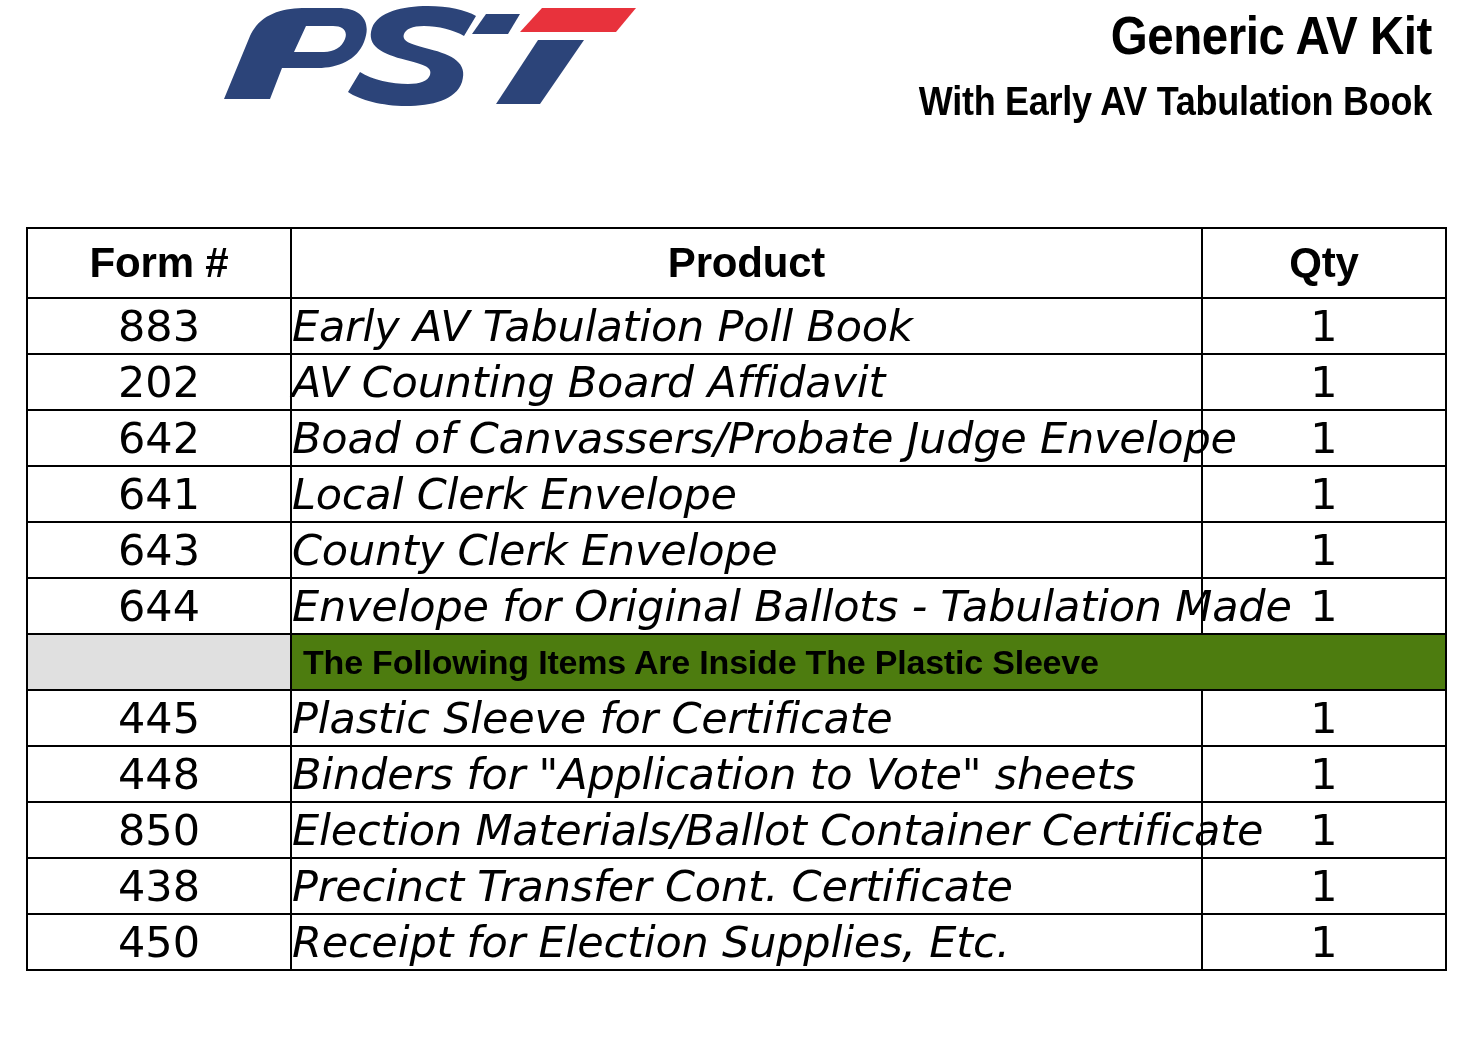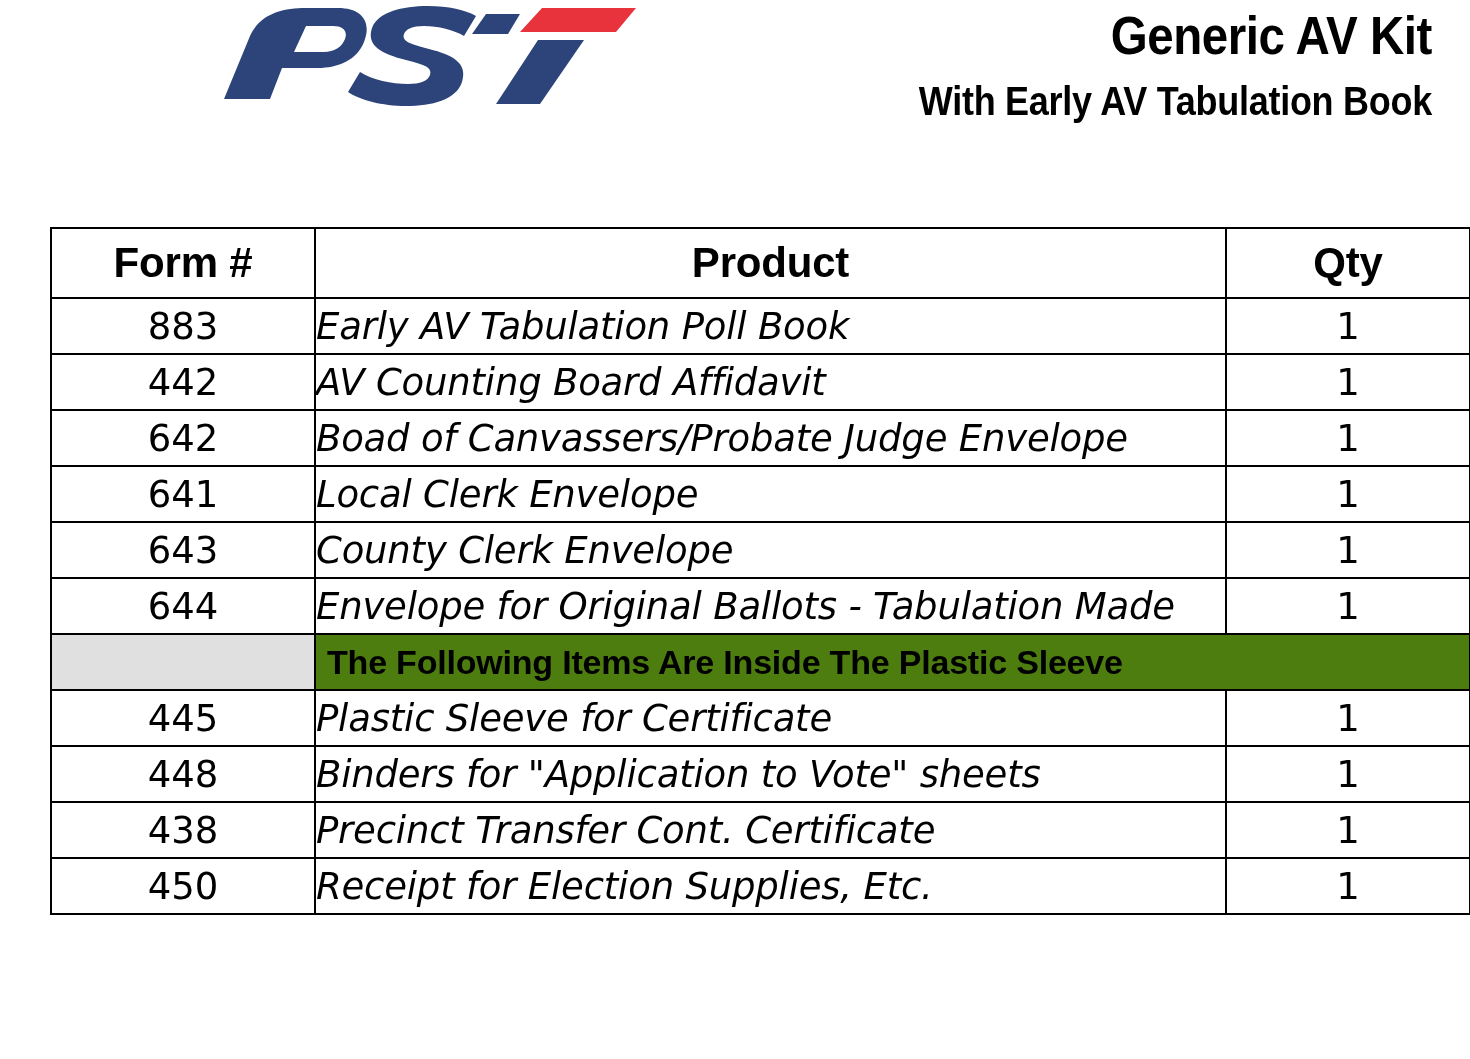--- a/index.html
+++ b/index.html
@@ -92,21 +92,20 @@
     color: #000;
     margin-top: 8px;
   }
 
   
   .table-wrap {
     position: absolute;
     left: 26px;
     top: 227px;
     width: 1419px;
-    margin-left: 24px;
   }
 
   table.kit-table {
     border-collapse: collapse;
     table-layout: fixed;
     width: 1419px;
     background: #fff;
   }
   table.kit-table col.c-form { width: 264px; }
   table.kit-table col.c-prod { width: 911px; }
@@ -126,21 +125,21 @@
     font-weight: bold;
     font-size: 42px;
     text-align: center;
     letter-spacing: -0.2px;
     color: #000;
   }
 
   tbody td {
     height: 54px;
     font-family: "DejaVu Sans", sans-serif;
-    font-size: 37px;
+    font-size: 43px;
     color: #000;
   }
   td.form-cell {
     text-align: center;
     padding-left: 34px;
     white-space: nowrap;
   }
   td.prod-cell {
     text-align: left;
     padding-left: 11px;
@@ -218,21 +217,21 @@
           <th>Qty</th>
         </tr>
       </thead>
       <tbody id="table-body">
           <tr class="item-row">
             <td class="form-cell">883</td>
             <td class="prod-cell">Early AV Tabulation Poll Book</td>
             <td class="qty-cell">1</td>
           </tr>
           <tr class="item-row">
-            <td class="form-cell">442</td>
+            <td class="form-cell">202</td>
             <td class="prod-cell">AV Counting Board Affidavit</td>
             <td class="qty-cell">1</td>
           </tr>
           <tr class="item-row">
             <td class="form-cell">642</td>
             <td class="prod-cell">Boad of Canvassers/Probate Judge Envelope</td>
             <td class="qty-cell">1</td>
           </tr>
           <tr class="item-row">
             <td class="form-cell">641</td>
@@ -257,20 +256,25 @@
             <td class="form-cell">445</td>
             <td class="prod-cell">Plastic Sleeve for Certificate</td>
             <td class="qty-cell">1</td>
           </tr>
           <tr class="item-row">
             <td class="form-cell">448</td>
             <td class="prod-cell">Binders for "Application to Vote" sheets</td>
             <td class="qty-cell">1</td>
           </tr>
           <tr class="item-row">
+            <td class="form-cell">850</td>
+            <td class="prod-cell">Election Materials/Ballot Container Certificate</td>
+            <td class="qty-cell">1</td>
+          </tr>
+          <tr class="item-row">
             <td class="form-cell">438</td>
             <td class="prod-cell">Precinct Transfer Cont. Certificate</td>
             <td class="qty-cell">1</td>
           </tr>
           <tr class="item-row">
             <td class="form-cell">450</td>
             <td class="prod-cell">Receipt for Election Supplies, Etc.</td>
             <td class="qty-cell">1</td>
           </tr>
         </tbody>

